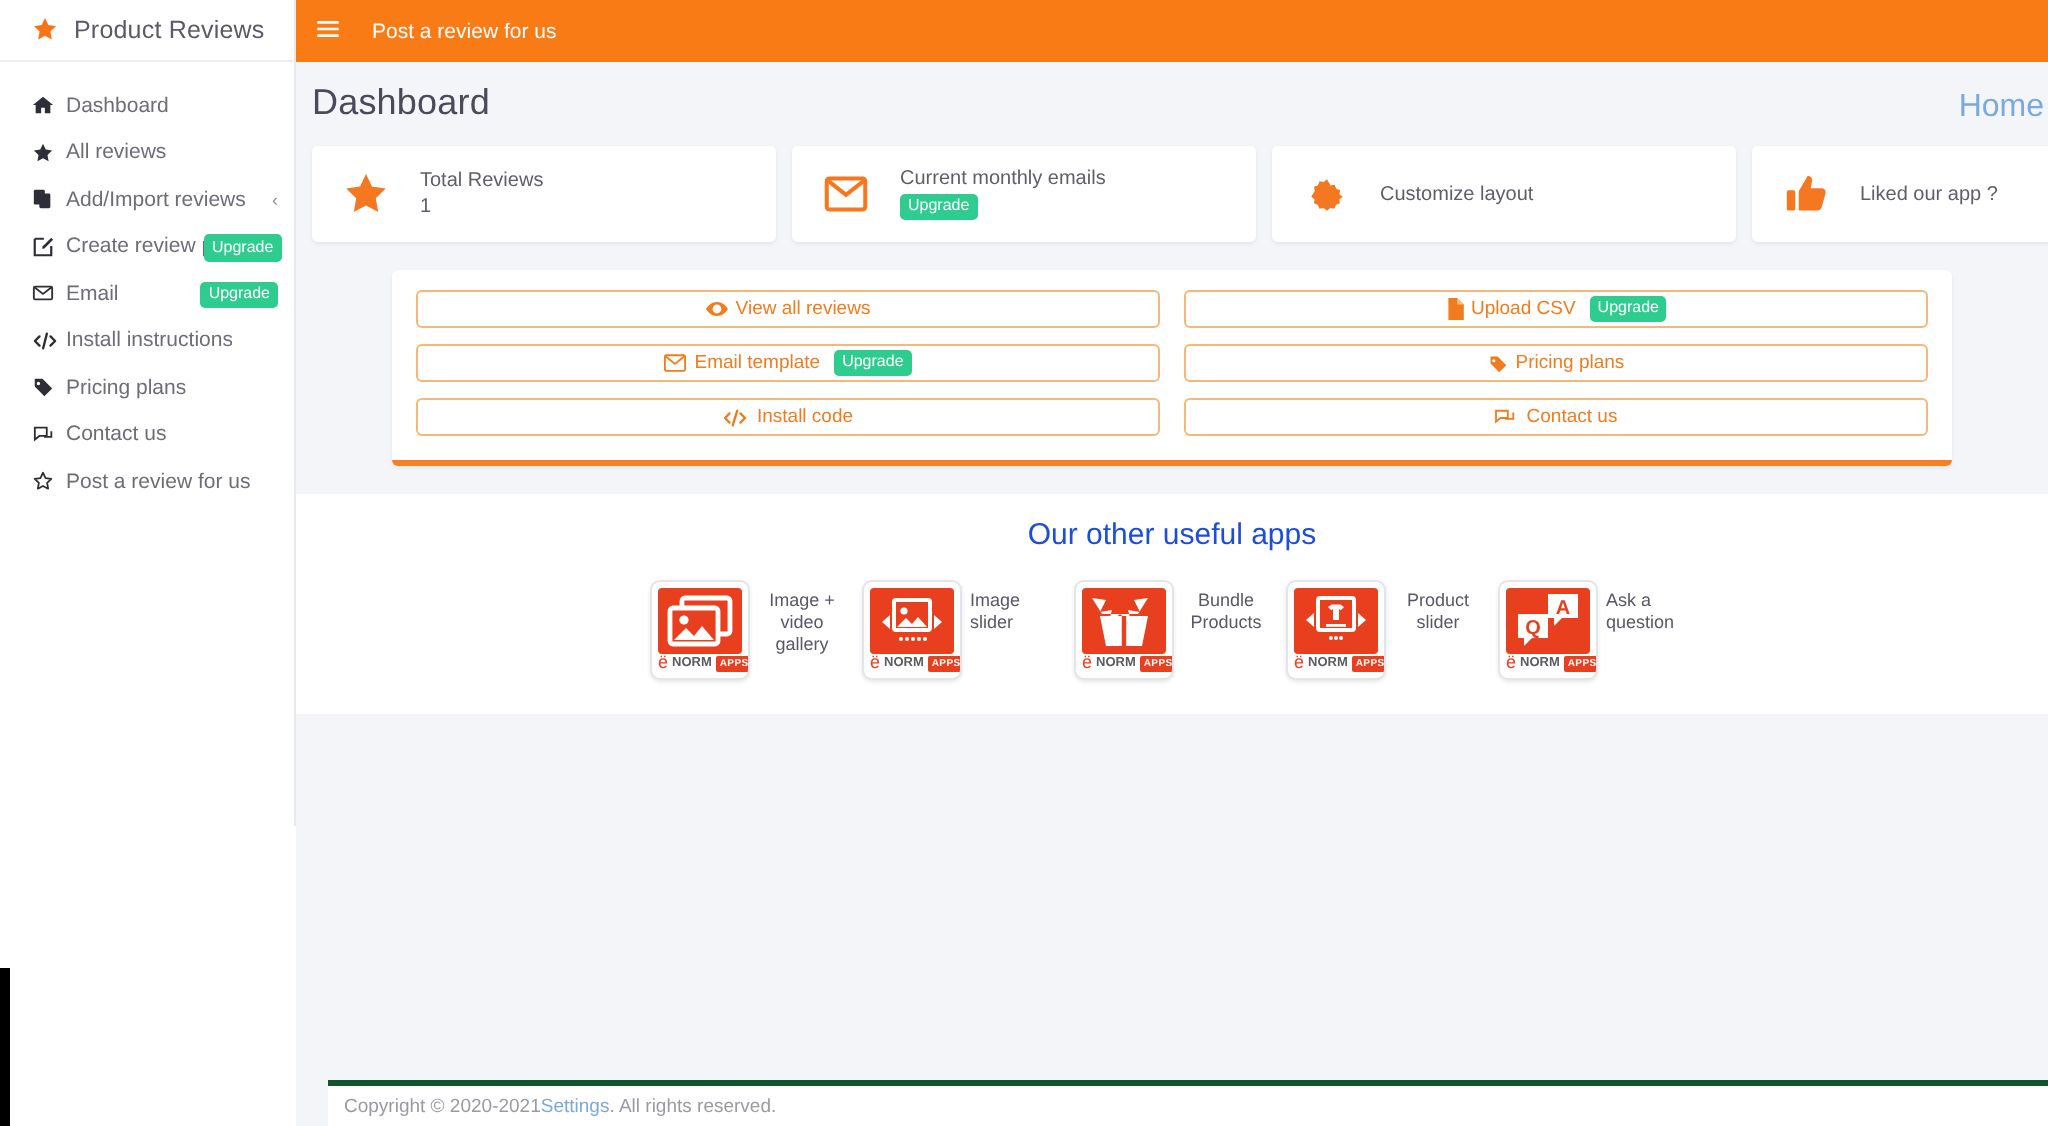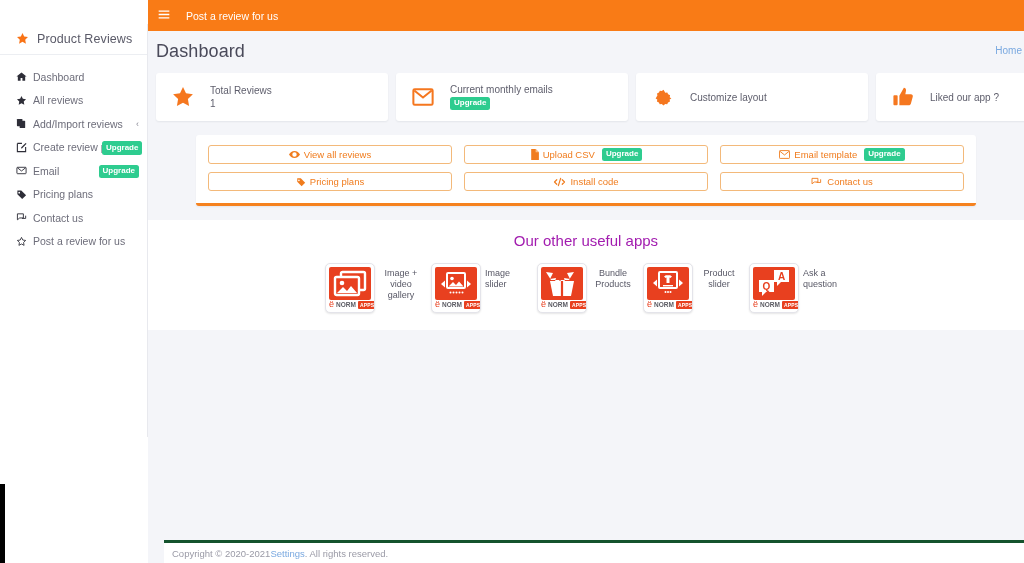--- a/index.html
+++ b/index.html
@@ -16,21 +16,20 @@
     position: absolute; left: 0; top: 484px; width: 5px; height: 79px;
     background: #000000;
   }
 
   
   .sidebar {
     position: absolute; left: 0; top: 0; width: 148px; height: 413px;
     background: #ffffff;
     border-right: 1px solid #e8e9ee;
     z-index: 5;
-    margin-top: 24px;
   }
   .brand {
     height: 31px;
     display: flex; align-items: center; gap: 8px;
     padding-left: 16px;
     border-bottom: 1px solid #eceef2;
   }
   .brand-star { color: #f97316; font-size: 14px; line-height: 1; }
   .brand-text { font-size: 12.5px; color: #5a5a68; letter-spacing: .1px; }
 
@@ -52,21 +51,21 @@
     font-size: 10.5px; color: #6d6d7a;
     white-space: nowrap; overflow: hidden;
   }
   .chevron {
     margin-left: auto; color: #8a8a96; font-size: 9px;
   }
   .badge-up {
     background: #2ecc8f; color: #fff;
     font-size: 8px; line-height: 10px;
     padding: 1.5px 4px 2px; border-radius: 2.5px;
-    white-space: nowrap; font-weight: 700; text-align: right;
+    white-space: nowrap; font-weight: 400; text-align: right;
   }
   .nav-item .badge-abs { position: absolute; right: 8px; top: 5.5px; }
   .nav-item .badge-inline { position: absolute; left: 102px; top: 5.5px; }
 
   
   .topbar {
     position: absolute; left: 148px; top: 0; width: 876px; height: 31px;
     background: #f97b16;
     display: flex; align-items: center; gap: 16px;
     padding-left: 10px;
@@ -83,21 +82,21 @@
   .page-head {
     position: relative; height: 40px;
     padding: 10px 14px 0 8px;
   }
   .page-title {
     font-size: 18px; color: #4a4a5a; font-weight: 400;
     letter-spacing: .1px;
   }
   .breadcrumb {
     position: absolute; right: 2px; top: 14px;
-    font-size: 10px; color: #7aa9e0;
+    font-size: 16px; color: #7aa9e0;
   }
 
   
   .stat-row {
     display: flex; gap: 8px;
     padding: 2px 0 0 8px;
   }
   .stat-card {
     background: #ffffff;
     border-radius: 3px;
@@ -114,21 +113,21 @@
 
   
   .actions-wrap { padding: 14px 0 0 0; display:flex; justify-content:center; }
   .actions-panel {
     background: #ffffff;
     border-radius: 3px;
     border-bottom: 3px solid #f5821f;
     box-shadow: 0 1px 2px rgba(16,24,40,.06);
     width: 780px;
     padding: 10px 12px 12px;
-    display: grid; grid-template-columns: 1fr 1fr 1fr; gap: 8px 12px;
+    display: grid; grid-template-columns: 1fr 1fr; gap: 8px 12px;
   }
   .act-btn {
     border: 1px solid #f3b97a;
     border-radius: 3px;
     background: #ffffff;
     height: 19px;
     display: flex; align-items: center; justify-content: center; gap: 4px;
     color: #f07c1e; font-size: 9.5px;
     cursor: pointer;
   }
@@ -136,21 +135,21 @@
   .act-btn .badge-up { margin-left: 3px; }
 
   
   .apps-section {
     background: #ffffff;
     margin-top: 14px;
     height: 110px;
     padding-top: 12px;
   }
   .apps-title {
-    text-align: center; font-size: 15px; color: #a21caf; font-weight: 400;
+    text-align: center; font-size: 15px; color: #1d4ed8; font-weight: 400;
   }
   .apps-row {
     display: flex; justify-content: center; align-items: flex-start;
     gap: 8px; margin-top: 14px;
   }
   .app-item { display: flex; align-items: flex-start; gap: 4px; }
   .app-tile {
     width: 50px; height: 50px; border-radius: 5px;
     background: #ffffff;
     border: 1px solid #e4e4ea;
@@ -254,20 +253,30 @@
         <span class="nav-ico">
           <svg width="11" height="11" viewBox="0 0 24 24" fill="none" stroke="#2e2e38" stroke-width="2">
               <rect x="2" y="5" width="20" height="14" rx="1.5"></rect>
               <path d="M3 6l9 7 9-7"></path>
             </svg>
         </span>
         <span class="nav-label">Email</span>
         <span class="badge-up badge-abs">Upgrade</span>
       </div>
 
+      <div class="nav-item">
+        <span class="nav-ico">
+          <svg width="13" height="11" viewBox="0 0 28 24" fill="none" stroke="#2e2e38" stroke-width="2.6" stroke-linecap="round" stroke-linejoin="round">
+              <path d="M8 7L3 12l5 5"></path>
+              <path d="M20 7l5 5-5 5"></path>
+              <path d="M16 4l-4 16"></path>
+            </svg>
+        </span>
+        <span class="nav-label">Install instructions</span>
+      </div>
 
       <div class="nav-item">
         <span class="nav-ico">
           <svg width="11" height="11" viewBox="0 0 24 24" fill="#2e2e38">
               <path d="M2 3h9.5L22 13.5 13.5 22 3 11.5V3zm5 3.2a1.9 1.9 0 100 3.8 1.9 1.9 0 000-3.8z"></path>
             </svg>
         </span>
         <span class="nav-label">Pricing plans</span>
       </div>
 

